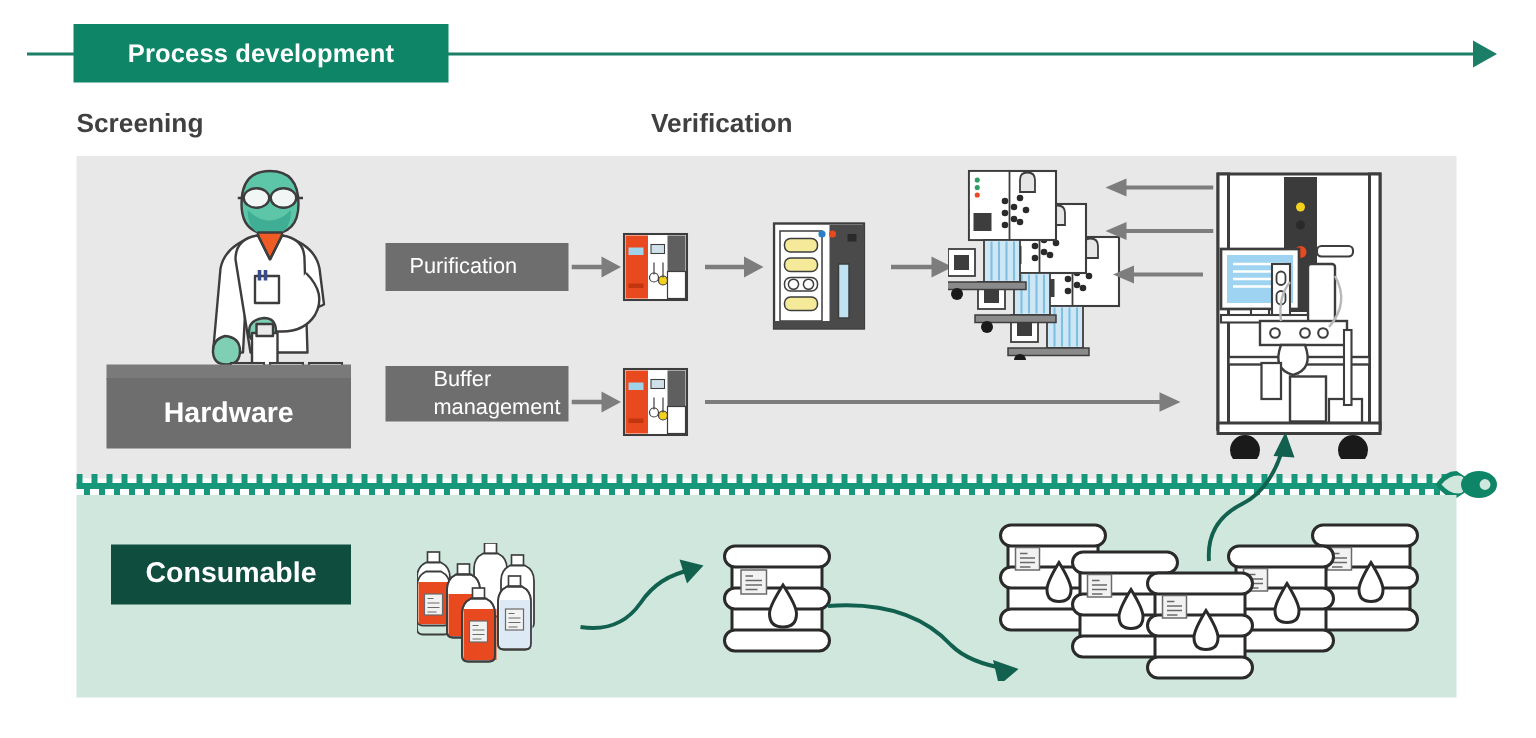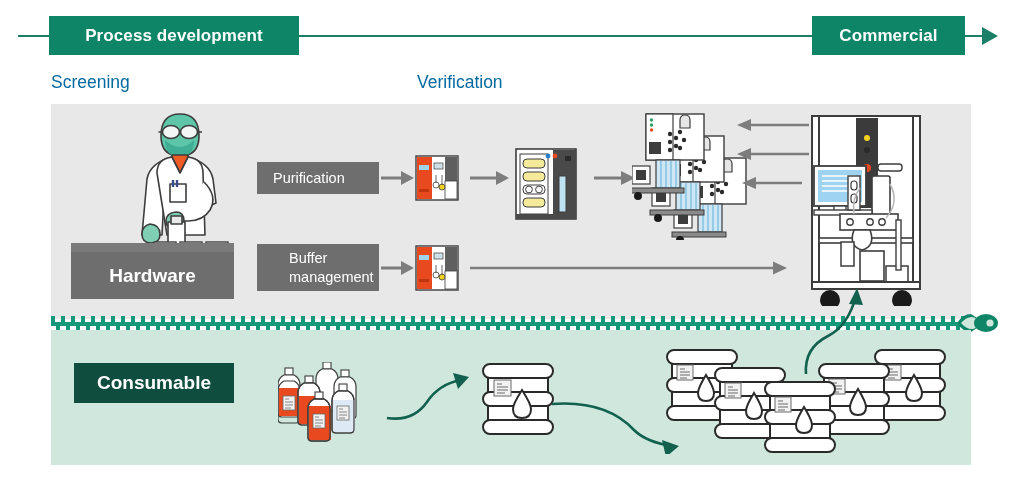--- a/index.html
+++ b/index.html
@@ -24,25 +24,25 @@
   .phase-box {
     position:absolute; top:16px; height:39px;
     background:#0d8566; display:flex; align-items:center; justify-content:center;
     color:#fff; font-weight:bold; font-size:17px; letter-spacing:.1px;
   }
   #phase-dev { left:49px; width:250px; }
   #phase-com { left:812px; width:153px; }
 
   
   .stage-caption {
-    position:absolute; top:72px; color:#0369a1;
-    font-weight:normal; font-size:17.5px; white-space:nowrap;
+    position:absolute; top:72px; color:#404040;
+    font-weight:bold; font-size:17.5px; white-space:nowrap;
   }
   #cap-screen { left:51px; }
-  #cap-verify { left:417px; }
+  #cap-verify { left:434px; }
   #cap-scale  { left:725px; }
 
   
   #hw-panel {
     position:absolute; left:51px; top:104px; width:920px; height:215px;
     background:#e8e8e8;
   }
   #cons-panel {
     position:absolute; left:51px; top:330px; width:920px; height:135px;
     background:#cfe7dd;
@@ -67,43 +67,40 @@
   
   .grey-label {
     position:absolute; background:#6e6e6e; color:#fff; font-size:14.5px;
     display:flex; align-items:center; padding-left:16px; line-height:1.25;
   }
   #lbl-hardware {
     left:71px; top:252px; width:163px; height:47px; font-size:19px;
     font-weight:bold; justify-content:center; padding-left:0;
   }
   #lbl-purification { left:257px; top:162px; width:122px; height:32px; }
-  #lbl-buffer { left:257px; top:244px; width:122px; height:47px;padding-left:32px; }
+  #lbl-buffer { left:257px; top:244px; width:122px; height:37px;padding-left:32px; }
   #lbl-consumable {
     position:absolute; left:74px; top:363px; width:160px; height:40px;
     background:#0f4d3f; color:#fff; font-weight:bold; font-size:19px;
     display:flex; align-items:center; justify-content:center;
   }
 
   
   .art { position:absolute; }
 </style>
 </head>
 <body>
 
 <div id="stage">
 
   <div class="tl-line"></div>
   <div class="tl-arrow"></div>
 
   <div class="phase-box" id="phase-dev">
     <span>Process development</span>
-  </div>
-  <div class="phase-box" id="phase-com">
-    <span>Commercial</span>
   </div>
 
   <div class="stage-caption" id="cap-screen">Screening</div>
   <div class="stage-caption" id="cap-verify">Verification</div>
 
   <div id="hw-panel"></div>
 
   <svg class="art" style="left:118px; top:108px;" width="125" height="148" viewBox="0 0 125 148">
     <g fill="none" stroke="#3d3d3d" stroke-width="1.6" stroke-linejoin="round">
 

